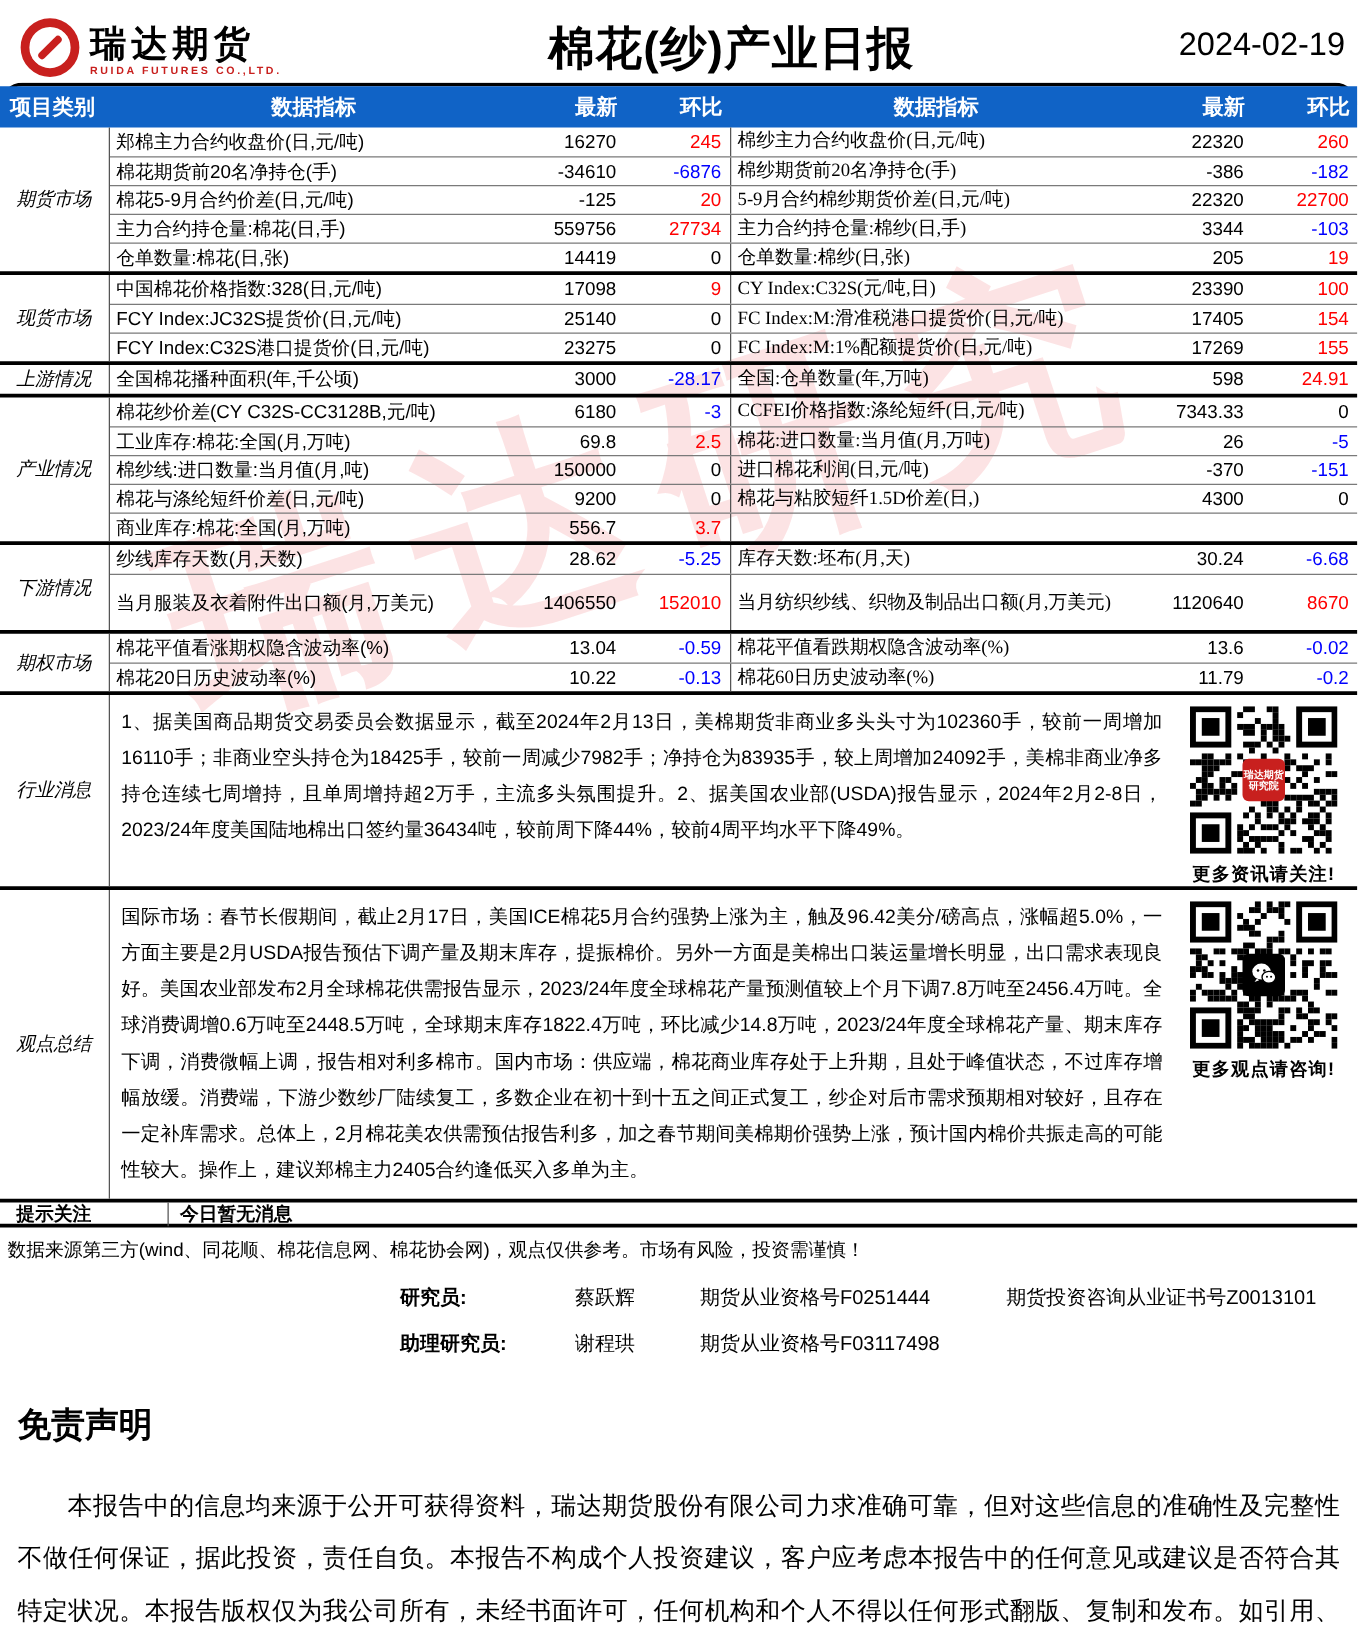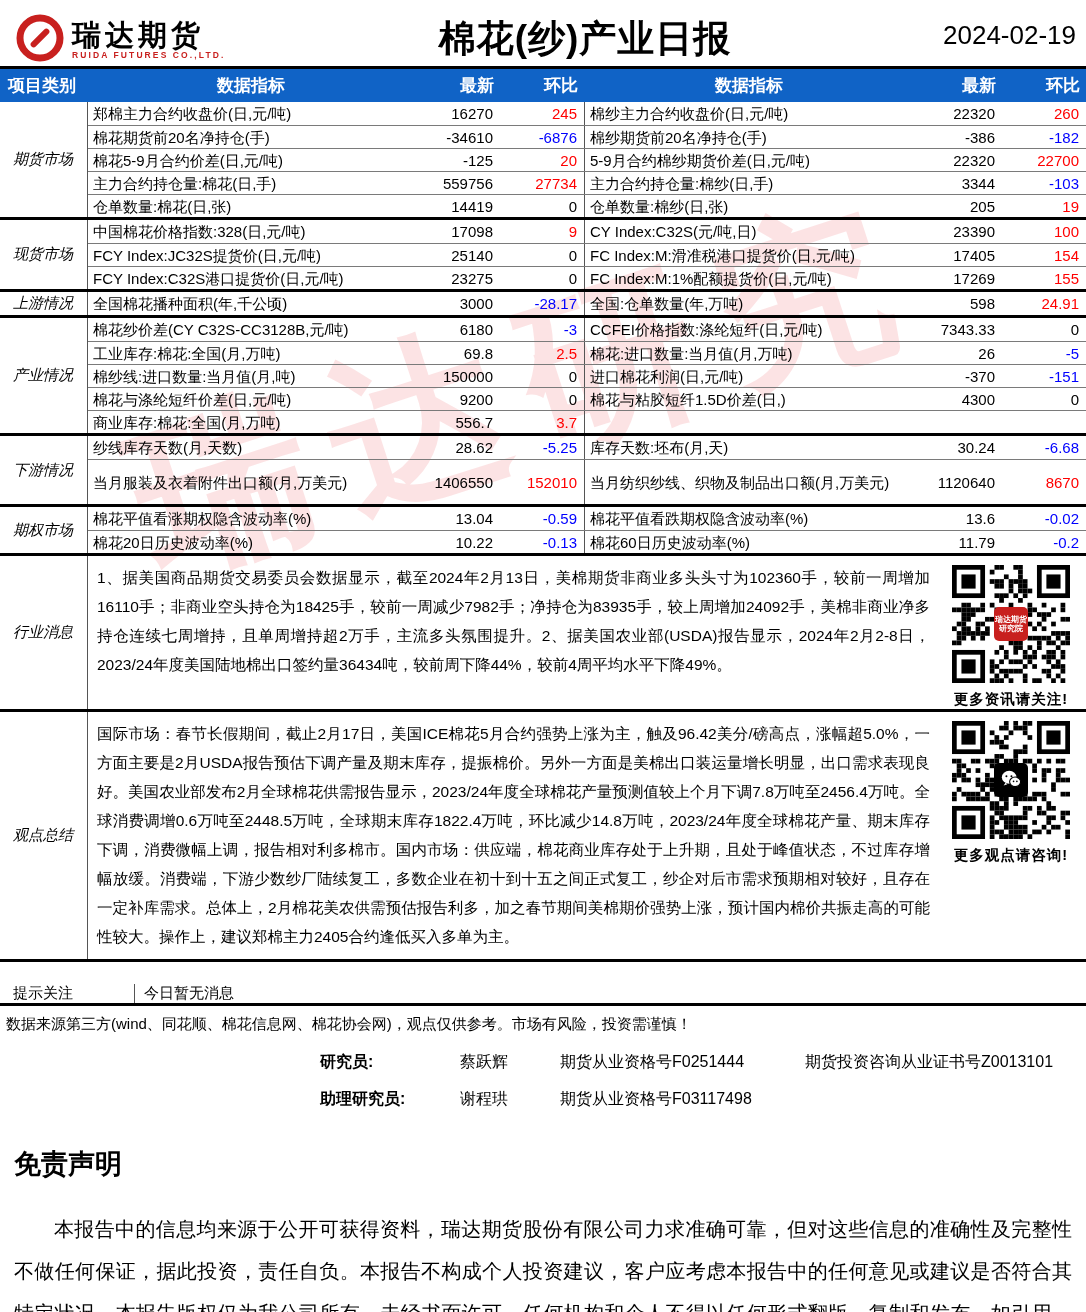--- a/index.html
+++ b/index.html
@@ -13,57 +13,57 @@
   
   .hdr { display:flex; align-items:flex-start; padding:6px 10px 4px 14px; height:66px; }
   .brand { display:flex; align-items:center; width:270px; margin-top:6px; }
   .brand-txt { margin-left:6px; }
   .brand-cn { font-size:29px; font-weight:bold; letter-spacing:4px; line-height:30px; }
   .brand-en { font-size:8.5px; color:#c8201e; letter-spacing:2.1px; font-weight:bold; }
   .title { flex:1; text-align:center; font-size:37px; font-weight:bold; letter-spacing:1px; padding-top:8px; }
   .date { width:190px; text-align:right; font-size:26px; padding-top:14px; }
 
   
-  .rtable { border-top:3px solid #000; }
+  .rtable { border-top:3px solid #000;border-radius:18px; }
   .thead { display:grid; grid-template-columns:88px 326px 86px 84px 330px 88px 84px;
     background:#1063c6; color:#fff; font-weight:bold; font-size:17px; height:33px; align-items:center; }
   .thead > div { padding:0 6px; }
   .th-cat { text-align:left; padding-left:8px !important; }
   .th-ind { text-align:center; }
   .th-num { text-align:right; }
 
   .t-section { display:flex; border-bottom:3px solid #000; }
   .cat { width:88px; flex:0 0 88px; display:flex; align-items:center; padding-left:13px;
     font-size:15px; border-right:1px solid #555;font-style:italic; }
   .rows { flex:1; display:flex; flex-direction:column; }
   .t-row { display:grid; grid-template-columns:326px 86px 84px 330px 88px 84px; align-items:stretch; min-height:23px; }
   .t-row + .t-row { border-top:1px solid #7a7a7a; }
   .t-row.tall { min-height:45px; }
   .c { display:flex; align-items:center; font-size:15px; line-height:17px; }
   .lbl { padding-left:5px; padding-right:2px; }
   .num { justify-content:flex-end; padding-right:7px; }
-  .rsep { border-left:1px solid #555; }
+  .rsep { border-left:1px solid #555;font-family:Liberation Serif, serif; }
   .up { color:#f00; }
   .down { color:#00f; }
   .flat { color:#000; }
 
   
   .block { display:flex; border-bottom:3px solid #000; }
   .block-body { flex:1; display:flex; }
   .block-text { flex:1; padding:7px 6px 8px 9px; font-size:15.5px; line-height:29px; text-align:justify; }
   .qr-col { width:150px; flex:0 0 150px; text-align:center; padding-top:9px; }
   .qr-box { position:relative; width:118px; height:118px; margin:0 auto; }
   .qr-box svg { display:block; }
   .qr-badge { position:absolute; left:50%; top:50%; transform:translate(-50%,-50%); width:34px; height:34px;
     border-radius:5px; display:flex; align-items:center; justify-content:center; flex-direction:column; }
   .qr-badge.red { background:#c8201e; color:#fff; font-size:8px; font-weight:bold; line-height:9px; }
   .qr-badge.blk { background:#000; }
   .qr-cap { font-size:14.5px; font-weight:bold; margin-top:7px; letter-spacing:1px; }
 
-  .notice { display:flex; border-bottom:3px solid #000; height:44px; align-items:flex-end; }
+  .notice { display:flex; border-bottom:3px solid #000; height:20px; align-items:flex-start;font-weight:bold; }
   .notice .n-cat { width:135px; flex:0 0 135px; display:flex; align-items:center; padding-left:13px;
     font-size:15px; border-right:1px solid #555; }
   .notice .n-txt { flex:1; display:flex; align-items:center; padding-left:9px; font-size:15px; }
 
   .src-note { padding:9px 6px 4px 6px; font-size:15px; }
   .staff { margin:14px 0 0 320px; font-size:16px; }
   .staff-row { display:grid; grid-template-columns:140px 100px 245px auto; margin-bottom:16px; }
   .staff-row .lab { font-weight:bold; }
 
   .disc { margin-top:36px; padding:0 14px; }

